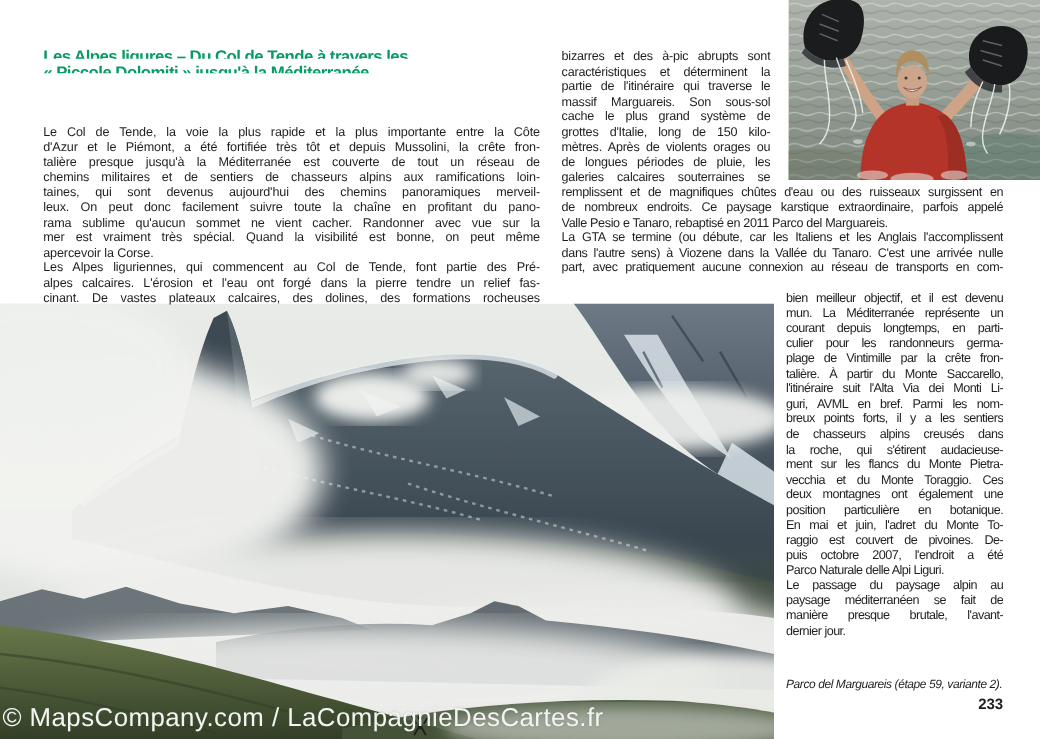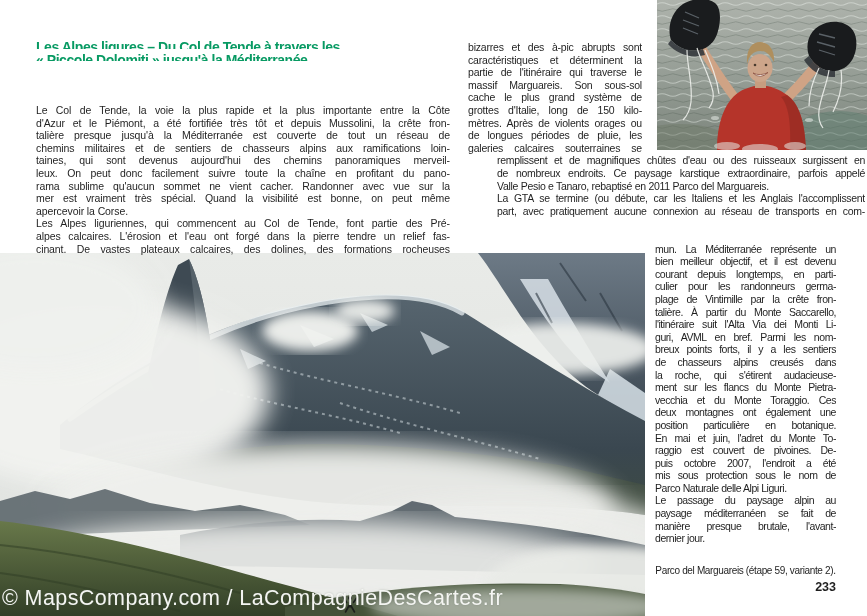--- a/index.html
+++ b/index.html
@@ -14,27 +14,27 @@
   .title{
     left:36px;top:36px;width:402px;
     font-size:14px;font-weight:bold;line-height:22.5px;
     letter-spacing:-0.45px;color:var(--title-green,#089a63);
   }
   .title .tline{text-align:left;text-align-last:left;}
   
   .body-text{font-size:10.5px;line-height:12.6px;}
   .leftcol {left:36px; top:72px; width:414px;letter-spacing:-0.1px;margin-top:32px;}
   .rc-a    {left:468px;top:41px; width:174px;letter-spacing:-0.2px;}
-  .rc-b    {left:468px;top:154.4px;width:368px;letter-spacing:-0.3px;margin-left:29px;}
+  .rc-b    {left:468px;top:154.4px;width:368px;letter-spacing:-0.3px;}
   .rc-c    {left:655px;top:242.6px;width:181px;letter-spacing:-0.45px;}
   .tline{text-align:justify;text-align-last:justify;height:12.6px;overflow:hidden;}
   .tlast{text-align-last:left;}
   .caption{
     left:655px;top:565px;width:181px;
-    font-size:10px;text-align:center;
+    font-size:10px;font-style:italic;text-align:left;
     color:var(--caption-text,#1f1f1f);letter-spacing:-0.35px;white-space:nowrap;
   }
   .pagenum{
     left:655px;top:580px;width:181px;
     font-size:12.5px;font-weight:bold;text-align:right;
   }
   .photo{display:block;}
   .sea-photo{left:657px;top:0;}
   .mountain-photo{left:0;top:253px;}
   .watermark{
@@ -207,43 +207,43 @@
       <div class="tline" style="">mètres. Après de violents orages ou</div>
       <div class="tline" style="">de longues périodes de pluie, les</div>
       <div class="tline" style="">galeries calcaires souterraines se</div>
     </div>
 
   <div class="abs body-text rc-b">
       <div class="tline" style="">remplissent et de magnifiques chûtes d'eau ou des ruisseaux surgissent en</div>
       <div class="tline" style="">de nombreux endroits. Ce paysage karstique extraordinaire, parfois appelé</div>
       <div class="tline tlast" style="">Valle Pesio e Tanaro, rebaptisé en 2011 Parco del Marguareis.</div>
       <div class="tline" style="">La GTA se termine (ou débute, car les Italiens et les Anglais l'accomplissent</div>
+      <div class="tline" style="">dans l'autre sens) à Viozene dans la Vallée du Tanaro. C'est une arrivée nulle</div>
       <div class="tline" style="">part, avec pratiquement aucune connexion au réseau de transports en com-</div>
     </div>
 
   <div class="abs body-text rc-c">
+      <div class="tline" style="">bien meilleur objectif, et il est devenu</div>
       <div class="tline" style="">mun. La Méditerranée représente un</div>
-      <div class="tline" style="">bien meilleur objectif, et il est devenu</div>
       <div class="tline" style="">courant depuis longtemps, en parti-</div>
       <div class="tline" style="">culier pour les randonneurs germa-</div>
       <div class="tline" style="">plage de Vintimille par la crête fron-</div>
       <div class="tline" style="">talière. À partir du Monte Saccarello,</div>
       <div class="tline" style="">l'itinéraire suit l'Alta Via dei Monti Li-</div>
       <div class="tline" style="">guri, AVML en bref. Parmi les nom-</div>
       <div class="tline" style="">breux points forts, il y a les sentiers</div>
       <div class="tline" style="">de chasseurs alpins creusés dans</div>
       <div class="tline" style="">la roche, qui s'étirent audacieuse-</div>
       <div class="tline" style="">ment sur les flancs du Monte Pietra-</div>
       <div class="tline" style="">vecchia et du Monte Toraggio. Ces</div>
       <div class="tline" style="">deux montagnes ont également une</div>
       <div class="tline" style="">position particulière en botanique.</div>
       <div class="tline" style="">En mai et juin, l'adret du Monte To-</div>
       <div class="tline" style="">raggio est couvert de pivoines. De-</div>
       <div class="tline" style="">puis octobre 2007, l'endroit a été</div>
-      <div class="tline" style="">mis sous protection sous le nom de</div>
       <div class="tline tlast" style="">Parco Naturale delle Alpi Liguri.</div>
       <div class="tline" style="">Le passage du paysage alpin au</div>
       <div class="tline" style="">paysage méditerranéen se fait de</div>
       <div class="tline" style="">manière presque brutale, l'avant-</div>
       <div class="tline tlast" style="">dernier jour.</div>
     </div>
 
   <div class="abs caption" style="">Parco del Marguareis (étape 59, variante 2).</div>
 
   <div class="abs pagenum">233</div>

